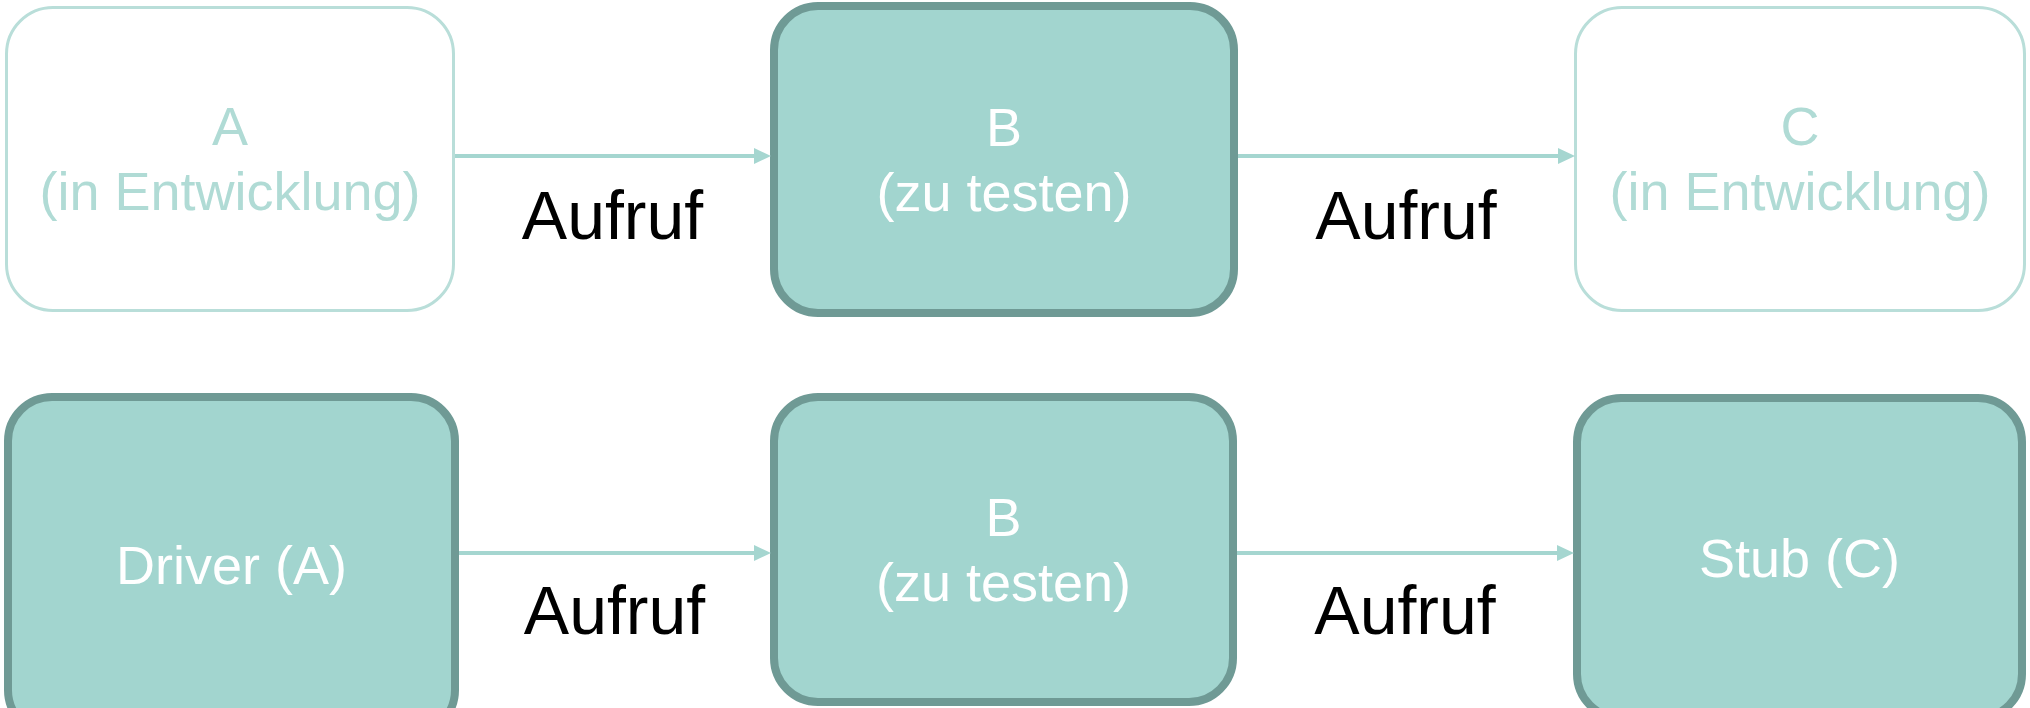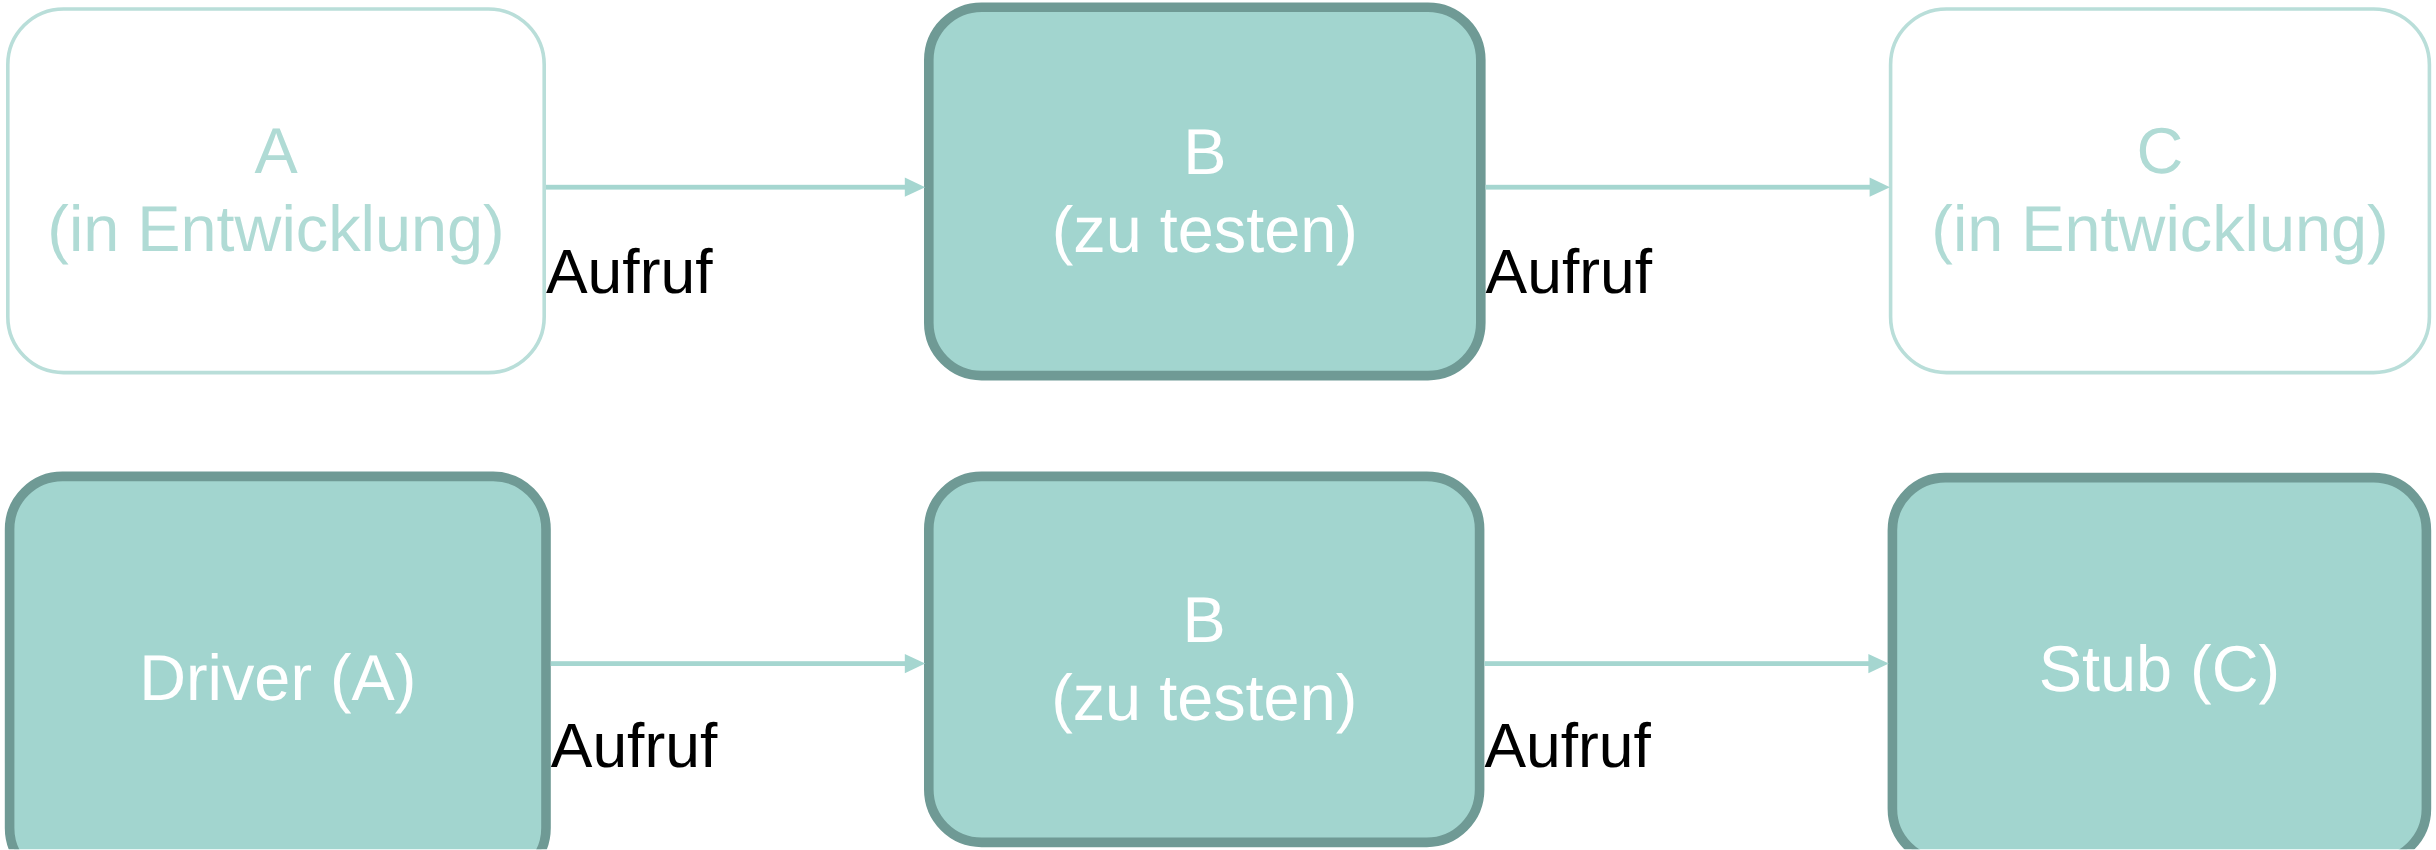--- a/index.html
+++ b/index.html
@@ -63,25 +63,24 @@
   .edge-head {
     position: absolute;
     width: 0;
     height: 0;
     border-top: 8px solid transparent;
     border-bottom: 8px solid transparent;
     border-left: 17px solid var(--arrow);
   }
   .edge-label {
     position: absolute;
-    text-align: left;
-    font-size: 52px;
+    text-align: center;
+    font-size: 68px;
     line-height: 62px;
     color: var(--label-text);
-    margin-top: 12px;
   }
 
   
   #node-a        { left: 5px;    top: 6px;   width: 450px; height: 306px; }
   #node-b-top    { left: 770px;  top: 2px;   width: 468px; height: 315px; }
   #node-c        { left: 1574px; top: 6px;   width: 452px; height: 306px; }
   #node-driver   { left: 4px;    top: 393px; width: 455px; height: 345px; }
   #node-b-bottom { left: 770px;  top: 393px; width: 467px; height: 313px; }
   #node-stub     { left: 1573px; top: 394px; width: 453px; height: 328px; }
 

